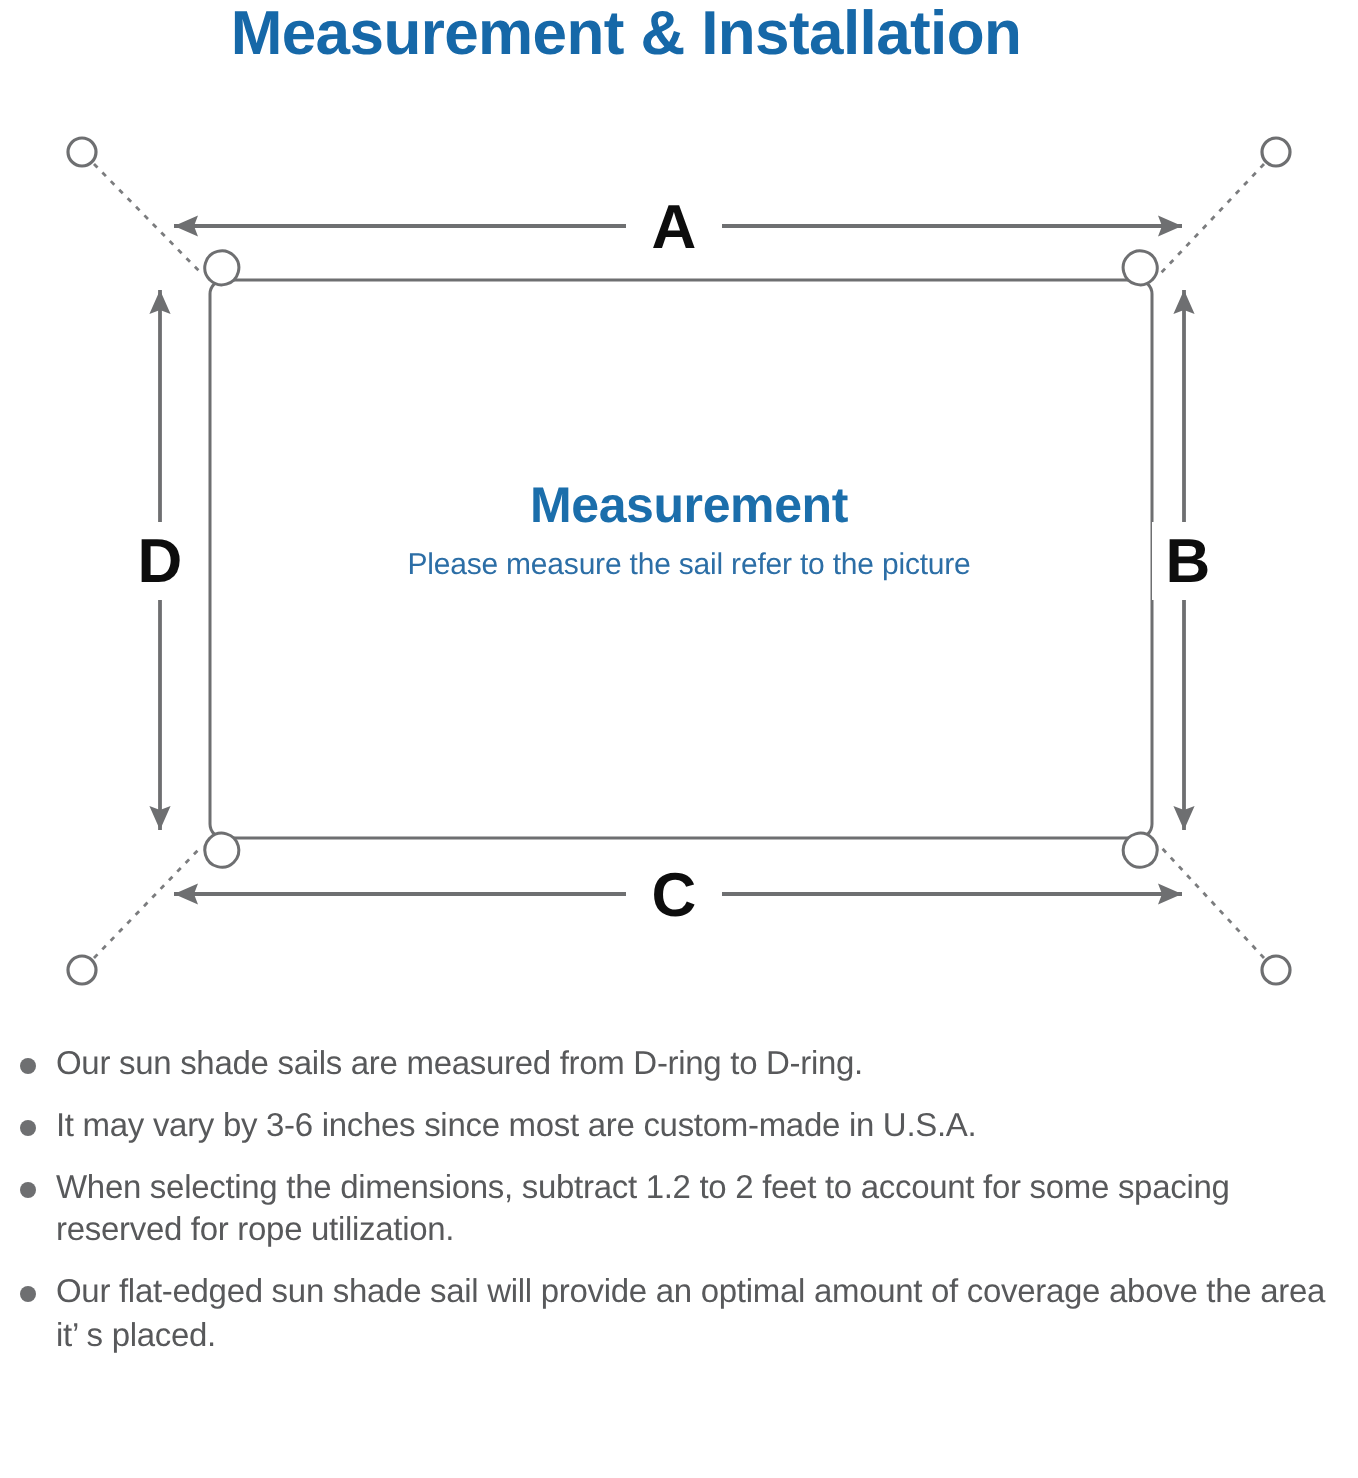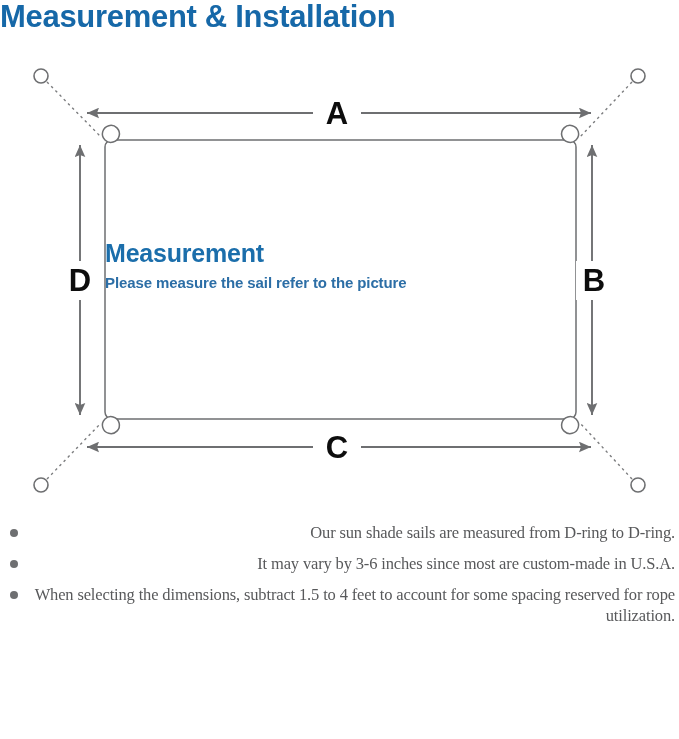--- a/index.html
+++ b/index.html
@@ -15,21 +15,21 @@
     font-family: "Liberation Sans", "DejaVu Sans", sans-serif;
     -webkit-font-smoothing: antialiased;
   }
 
   
   #title {
     position: absolute;
     left: 0;
     top: -1px;
     width: 626px;
-    text-align: left;
+    text-align: center;
     font-size: 31px;
     font-weight: bold;
     color: #1668a8;
     letter-spacing: -0.3px;
     font-family: "Liberation Sans Narrow", "Liberation Sans", "DejaVu Sans", sans-serif;
     white-space: nowrap;
   }
 
   
   #diagram {
@@ -58,59 +58,57 @@
   #label-c { left: 313px; top: 430px; width: 48px; padding: 2px 0; }
   #label-d { left: 62px; top: 261px; width: 36px; padding: 4px 0; }
   #label-b { left: 576px; top: 261px; width: 36px; padding: 4px 0; }
 
   
   #center-text {
     position: absolute;
     left: 105px;
     top: 238px;
     width: 479px;
-    text-align: left;
+    text-align: center;
     pointer-events: none;
   }
   #center-title {
     font-family: "Liberation Sans Narrow", "Liberation Sans", "DejaVu Sans", sans-serif;
     font-size: 25px;
     font-weight: bold;
     color: #1b6eab;
     line-height: 1.2;
     letter-spacing: -0.2px;
   }
   #center-sub {
     margin-top: 6px;
     font-family: "Liberation Sans Narrow", "Liberation Sans", "DejaVu Sans", sans-serif;
     font-size: 15px;
     color: #2c6ea6;
     line-height: 1.2;
     letter-spacing: -0.1px;
-    font-weight: bold;
   }
 
   
   #notes {
     position: absolute;
     left: 0;
     top: 522px;
     width: 679px;
   }
   .note {
     position: relative;
     padding-left: 28px;
     padding-right: 4px;
     margin-bottom: 9px;
     color: #58595b;
-    font-family: Liberation Serif, serif;
+    font-family: Liberation Sans, sans-serif;
     font-size: 16.5px;
     line-height: 1.32;
     letter-spacing: -0.15px;
-    text-align: right;
   }
   .note .bullet {
     position: absolute;
     left: 10px;
     top: 7px;
     width: 8px;
     height: 8px;
     border-radius: 50%;
     background: #6e6f71;
   }
@@ -177,15 +175,19 @@
   <div class="note">
     <span class="bullet"></span>
     <span>Our sun shade sails are measured from D-ring to D-ring.</span>
   </div>
   <div class="note">
     <span class="bullet"></span>
     <span>It may vary by 3-6 inches since most are custom-made in U.S.A.</span>
   </div>
   <div class="note">
     <span class="bullet"></span>
-    <span>When selecting the dimensions, subtract 1.5 to 4 feet to account for some spacing reserved for rope utilization.</span>
+    <span>When selecting the dimensions, subtract 1.2 to 2 feet to account for some spacing reserved for rope utilization.</span>
+  </div>
+  <div class="note">
+    <span class="bullet"></span>
+    <span>Our flat-edged sun shade sail will provide an optimal amount of coverage above the area it’ s placed.</span>
   </div>
 </div>
 
 </body></html>

